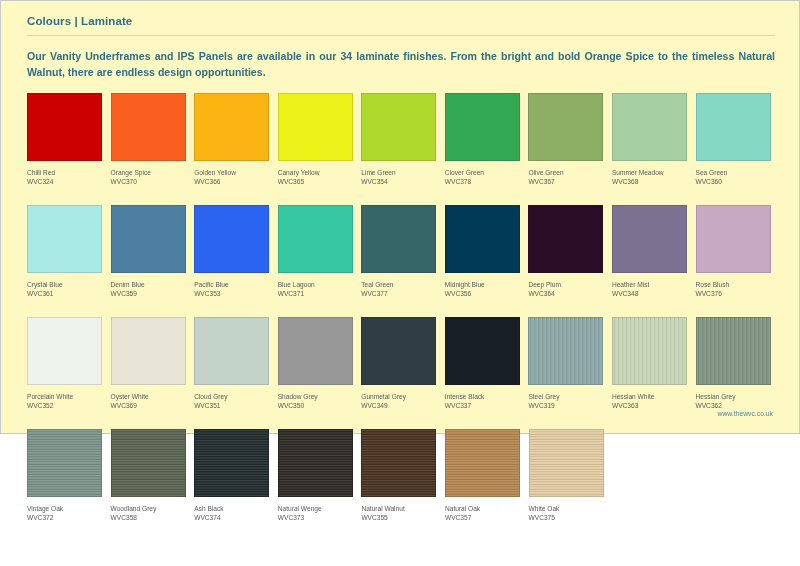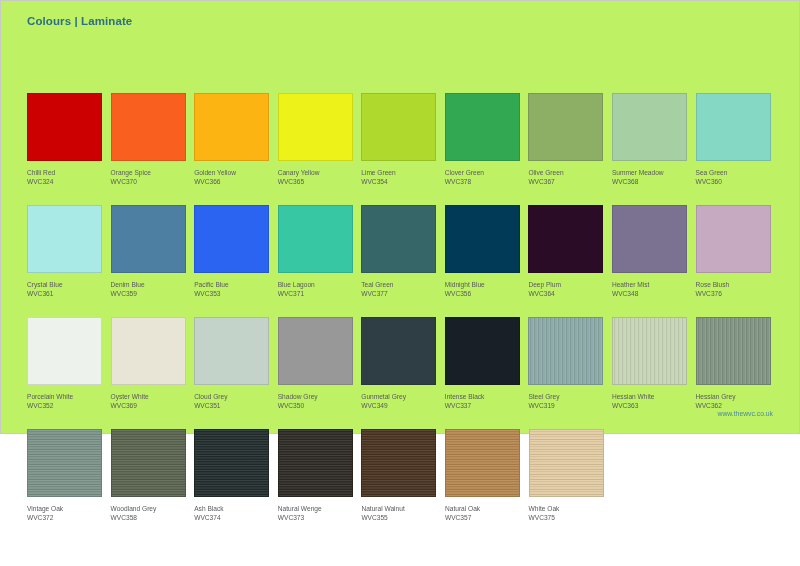--- a/index.html
+++ b/index.html
@@ -12,21 +12,21 @@
     height: 566px;
     font-family: "Liberation Sans", sans-serif;
     overflow: hidden;
   }
   .page {
     position: relative;
     width: 800px;
     height: 434px;
     box-sizing: border-box;
     border: 1px solid #c9c9c9;
-    background: #bef264;
+    background: #fef9c3;
   }
   .header {
     position: absolute;
     left: 26px;
     top: 14px;
     width: 748px;
   }
   .header-title {
     font-size: 11.5px;
     font-weight: bold;
@@ -98,20 +98,21 @@
 </head>
 <body>
 
 <div class="page">
 
   <div class="header">
     <div class="header-title">Colours | Laminate</div>
     <div class="header-rule"></div>
   </div>
 
+  <div class="intro">Our Vanity Underframes and IPS Panels are available in our 34 laminate finishes. From the bright and bold Orange Spice to the timeless Natural Walnut, there are endless design opportunities.</div>
 
   <div class="grid">
       <div class="row">
         <div class="cell">
           <div class="swatch" style="background: rgb(204, 0, 0);"></div>
           <div class="name">Chilli Red</div>
           <div class="code">WVC324</div>
         </div>
         <div class="cell">
           <div class="swatch" style="background: rgb(249, 96, 32);"></div>

